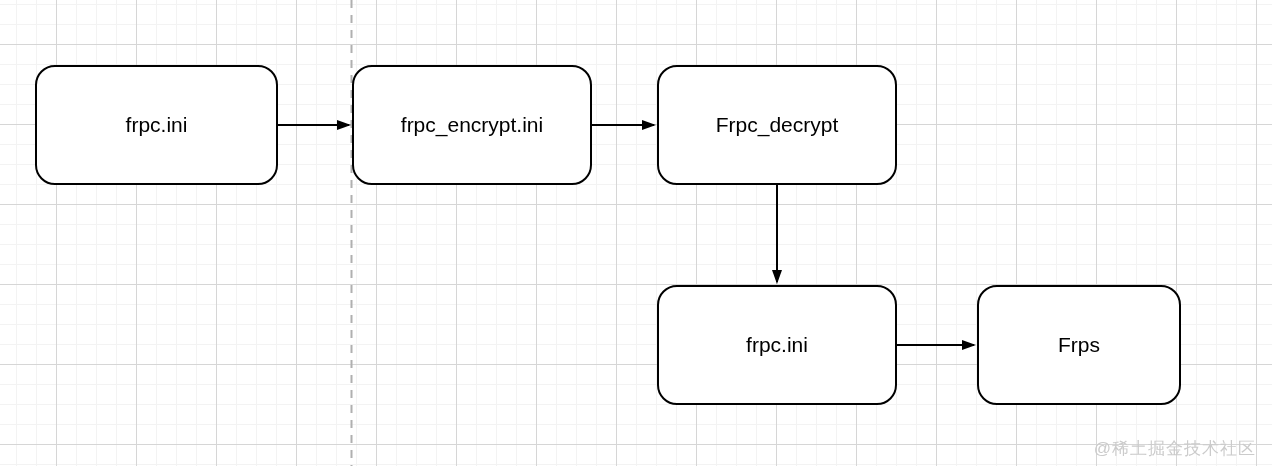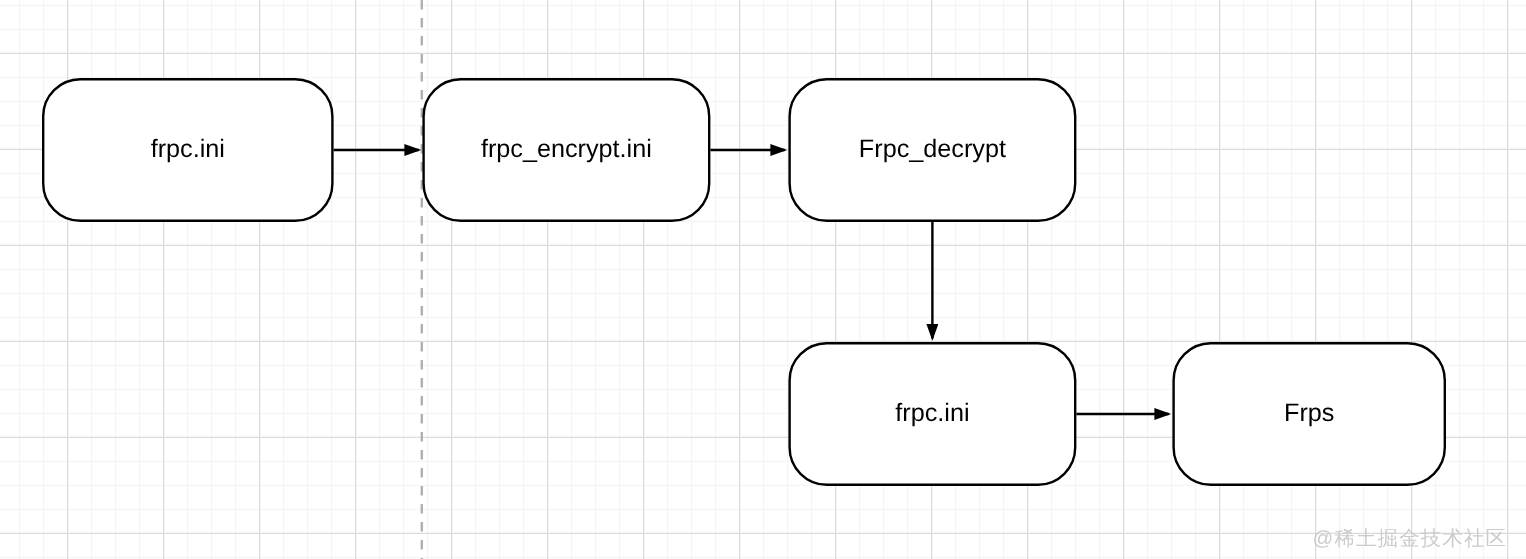--- a/index.html
+++ b/index.html
@@ -22,33 +22,33 @@
     position: absolute;
     left: 0; top: 0;
     width: 1272px; height: 466px;
     pointer-events: none;
   }
   .node {
     position: absolute;
     box-sizing: border-box;
     background: #ffffff;
     border: 2.5px solid #000000;
-    border-radius: 32px;
+    border-radius: 20px;
     display: flex;
     align-items: center;
     justify-content: center;
     font-size: 21px;
     color: #000000;
     white-space: nowrap;
   }
   #node-frpc-ini-source   { left: 35px;  top: 65px;  width: 243px; height: 120px; }
   #node-frpc-encrypt-ini  { left: 352px; top: 65px;  width: 240px; height: 120px; }
   #node-frpc-decrypt      { left: 657px; top: 65px;  width: 240px; height: 120px; }
   #node-frpc-ini-decrypted{ left: 657px; top: 285px; width: 240px; height: 120px; }
-  #node-frps              { left: 977px; top: 285px; width: 228px; height: 120px; }
+  #node-frps              { left: 977px; top: 285px; width: 204px; height: 120px; }
   .watermark {
     position: absolute;
     right: 16px;
     bottom: 6px;
     font-size: 17px;
     color: #cbcbcb;
     letter-spacing: 1px;
     user-select: none;
   }
 </style>

